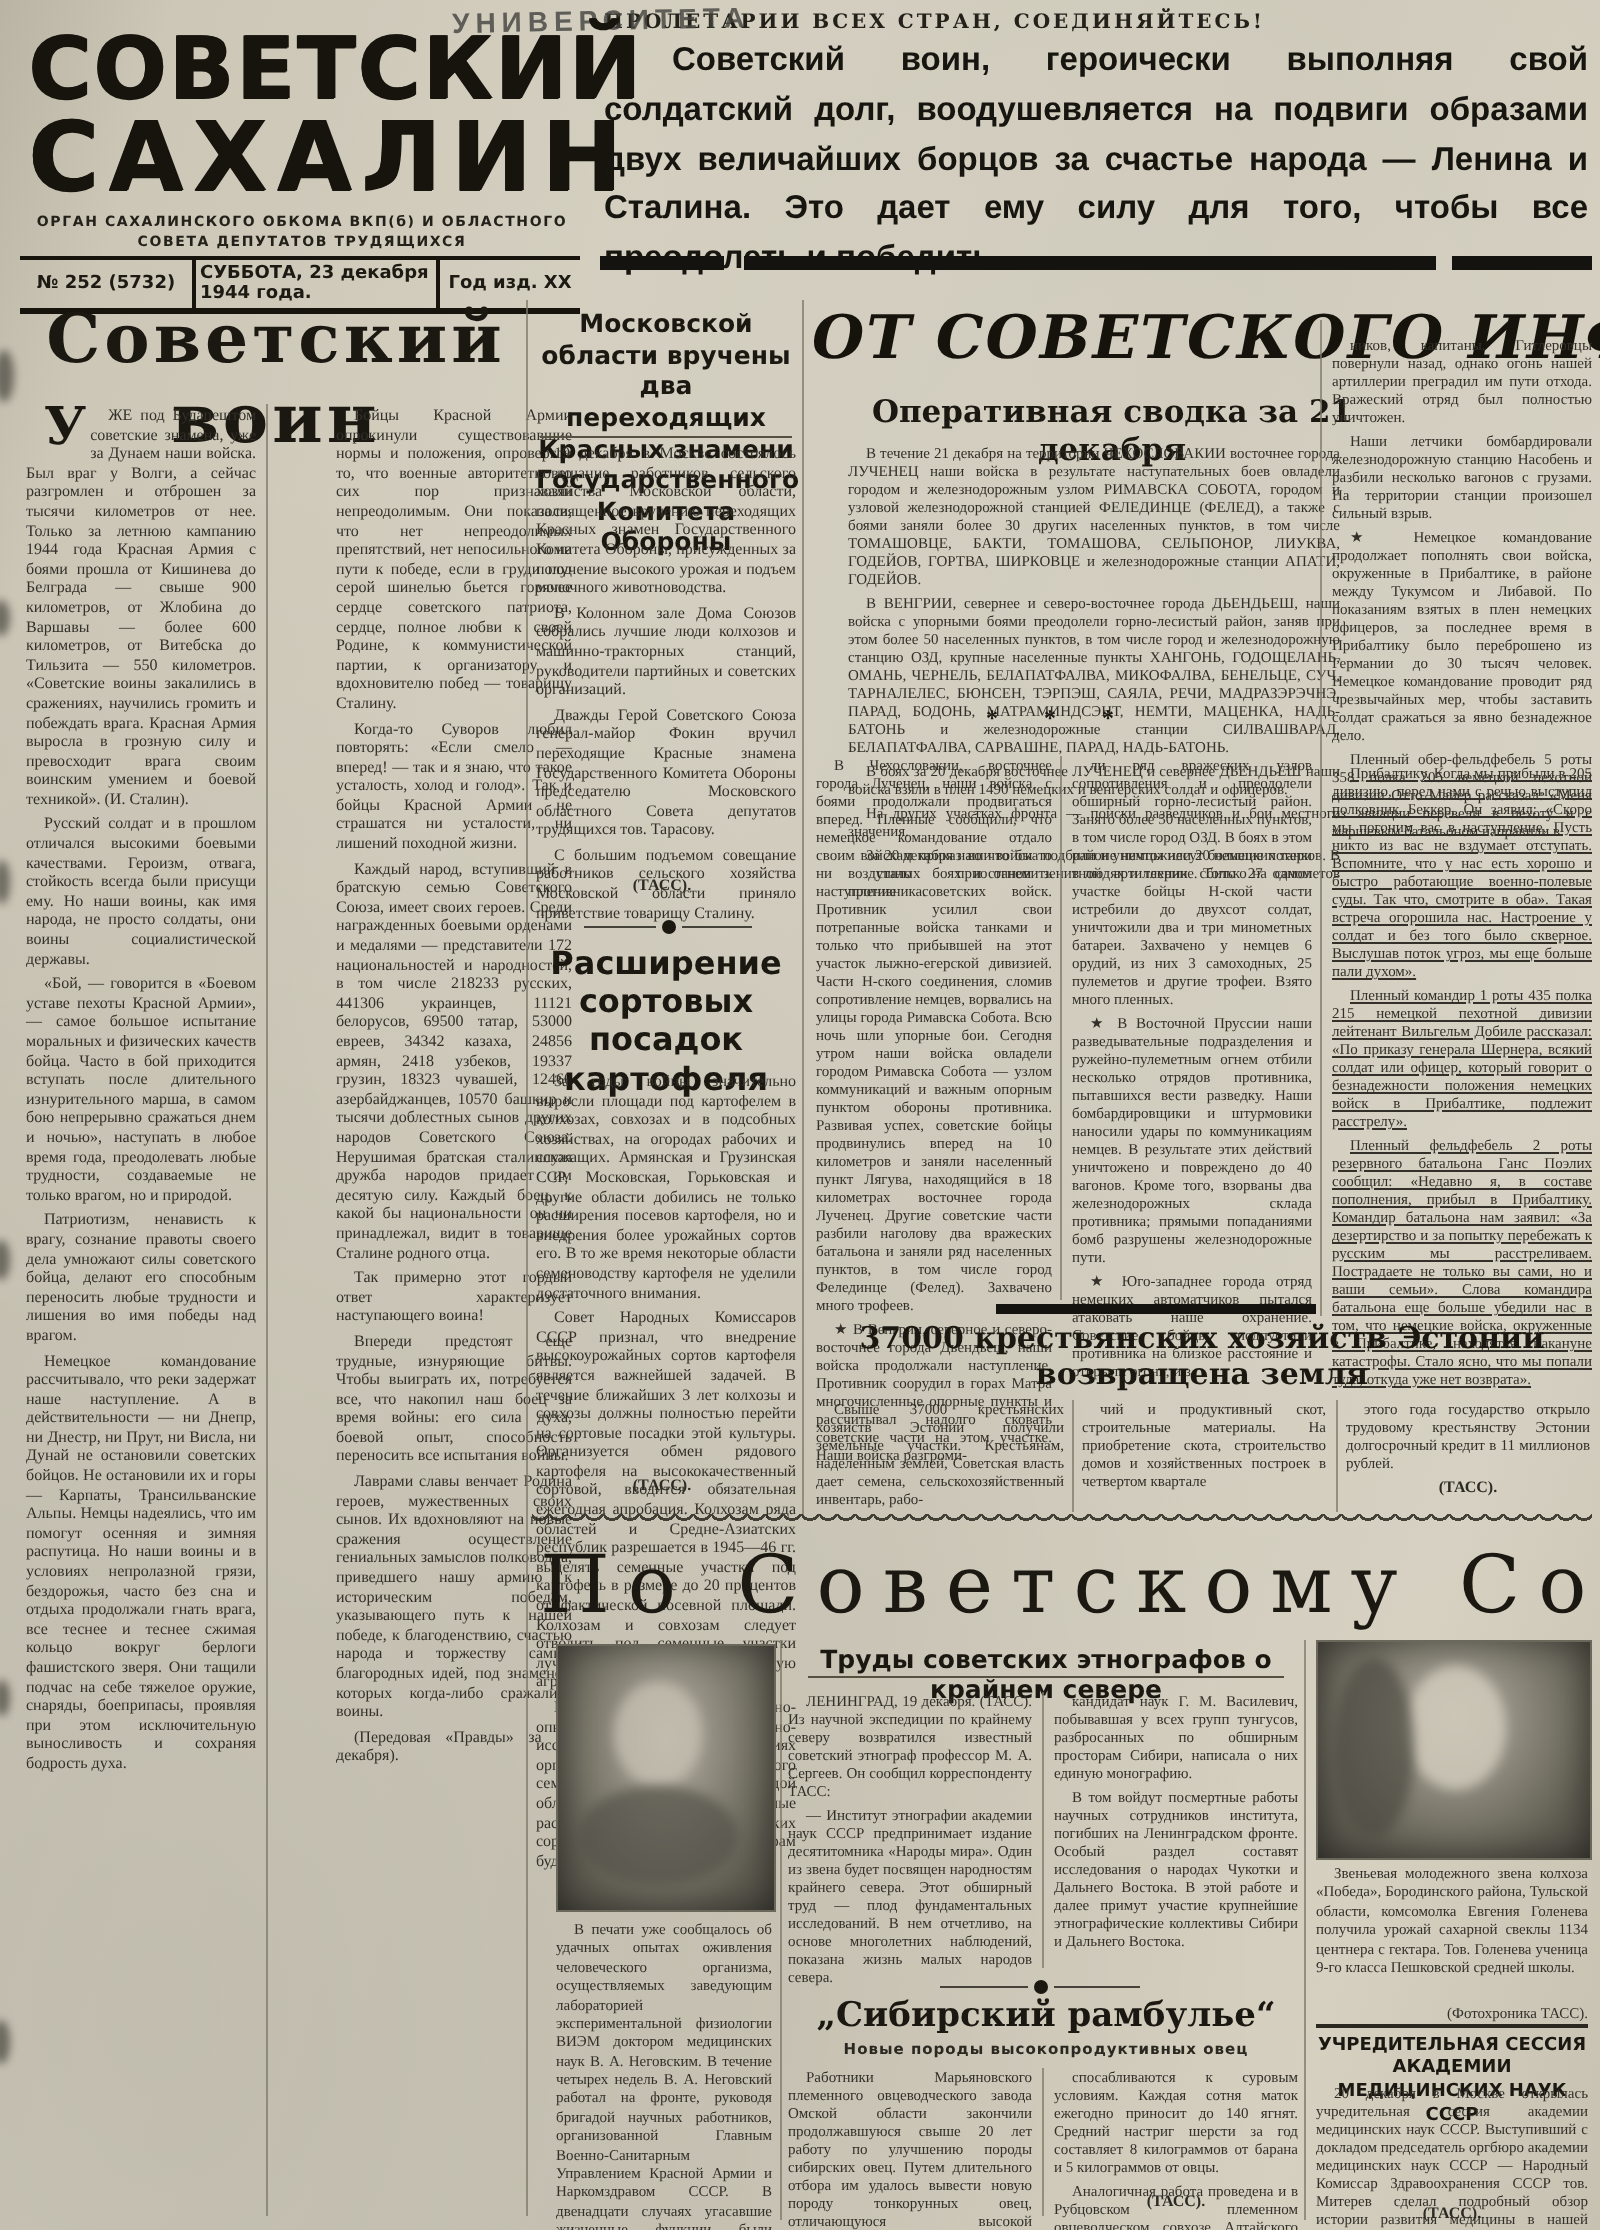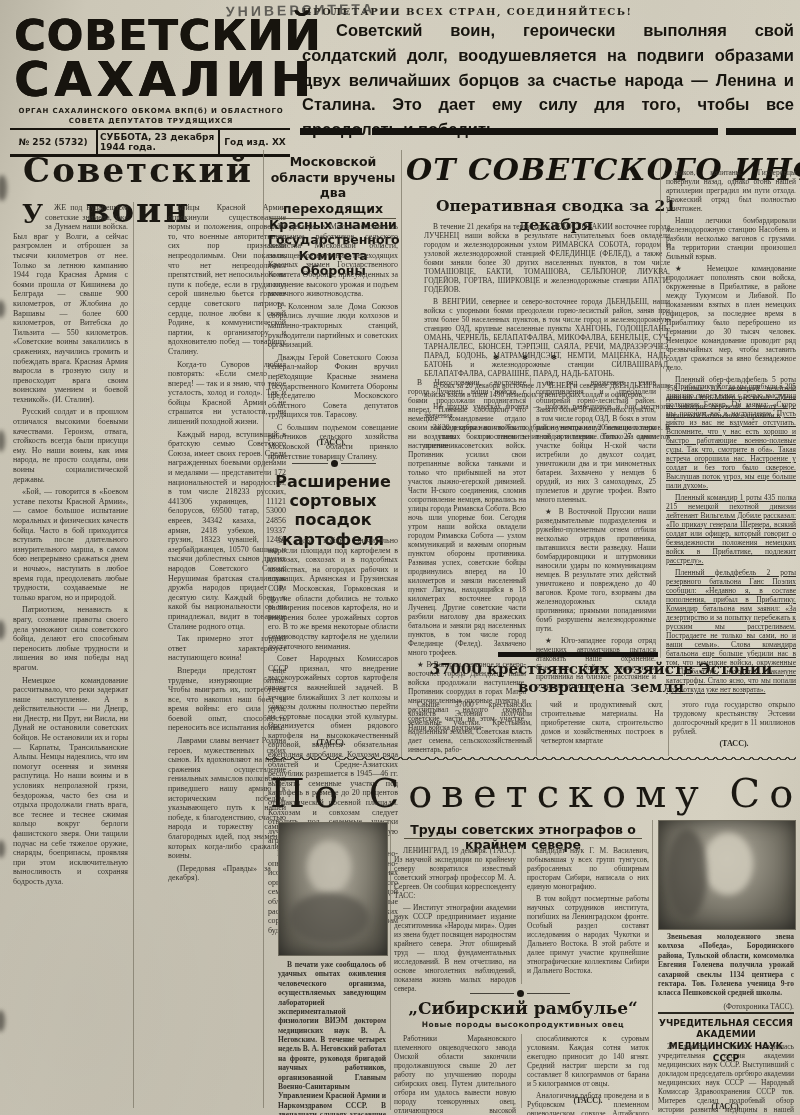--- a/index.html
+++ b/index.html
@@ -59,21 +59,21 @@
   .wavy{position:absolute;height:8px;
     background:radial-gradient(circle at 4px -2px, transparent 4px, #2a2820 4px, #2a2820 5.5px, transparent 5.5px);
     background-size:9px 8px;background-repeat:repeat-x;opacity:.85;}
 
   
   .photo{position:absolute;border:1px solid #6b675a;
     background:
       radial-gradient(ellipse at 50% 35%, #b7b2a4 0%, #8d897c 35%, #5f5c51 75%, #4a4840 100%);
     box-shadow:inset 0 0 18px rgba(0,0,0,.45);}
   .photo .blotch{position:absolute;border-radius:50%;filter:blur(3px);}
-  .caption{font-size:7.5px;line-height:1.25;text-align:justify;color:#33302a;font-weight:bold;}
+  .caption{font-size:7.5px;line-height:1.25;text-align:justify;color:#33302a;}
   .caption p{margin:0;text-indent:9px;}
   .credit{display:block;text-align:right;font-size:7.5px;margin-top:2px;color:#33302a;}
 </style>
 </head>
 <body>
 
 <div class="smudge" style="left:-3px;top:175px;width:10px;height:26px;"></div>
 <div class="smudge" style="left:-4px;top:300px;width:9px;height:18px;"></div>
 <div class="smudge" style="left:-3px;top:430px;width:8px;height:22px;"></div>
 <div class="smudge" style="left:-4px;top:620px;width:9px;height:20px;"></div>

